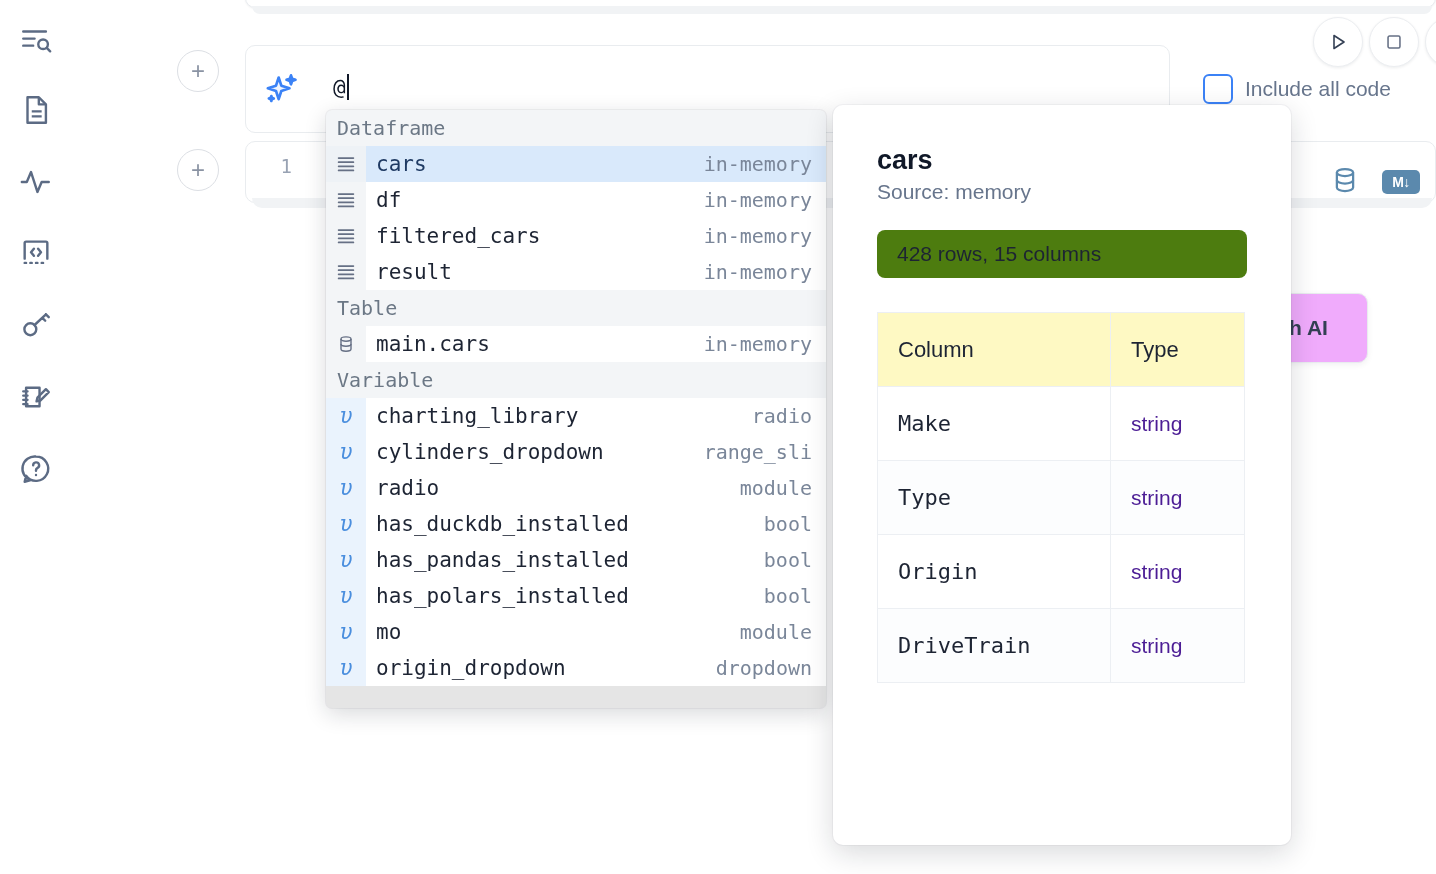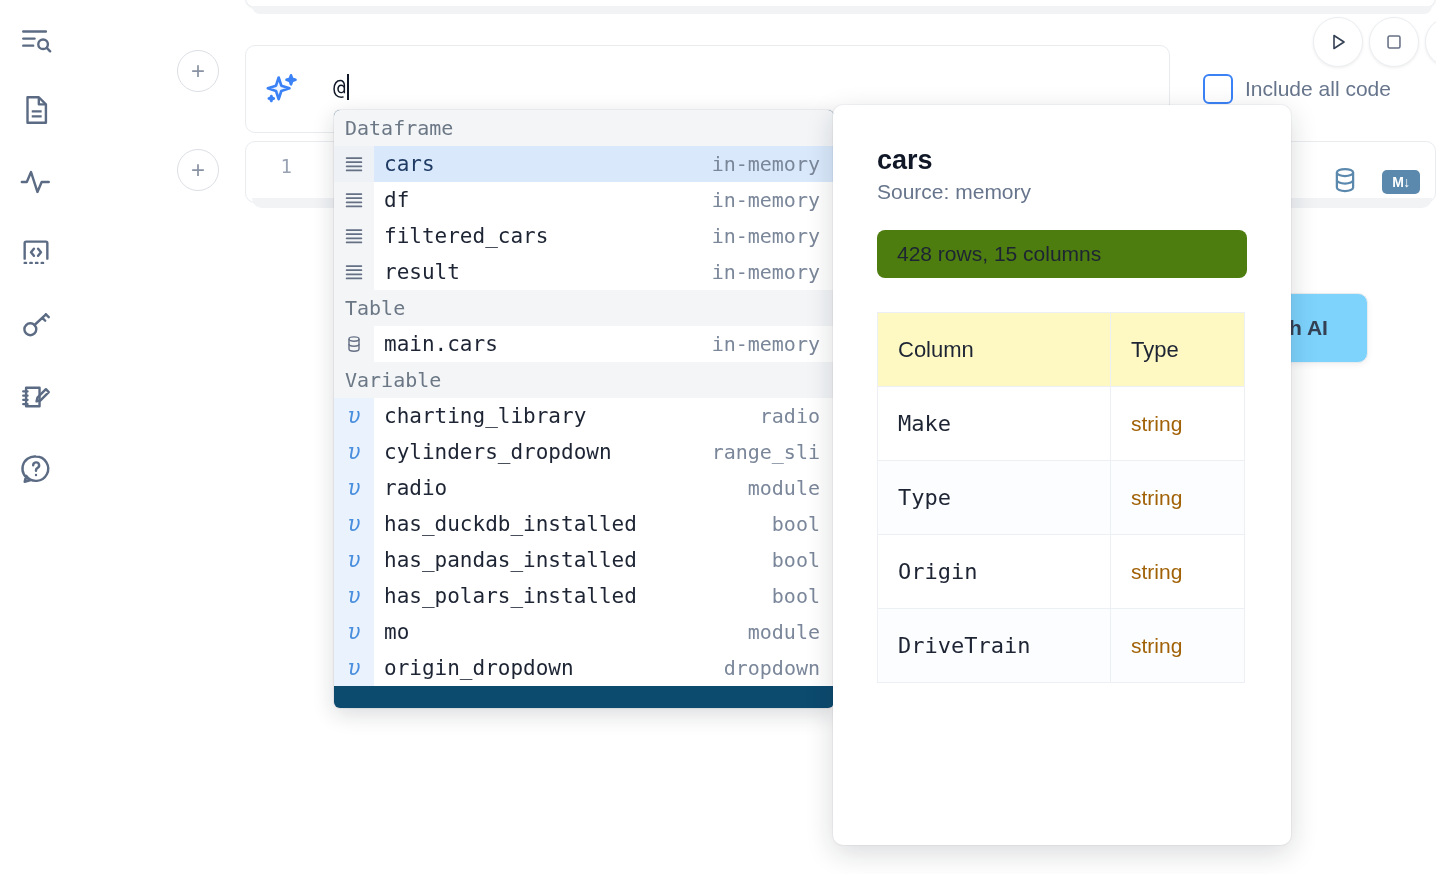--- a/index.html
+++ b/index.html
@@ -91,30 +91,30 @@
   .db-ico { color:#5b89ad; }
   .md-badge {
     width:38px; height:24px; border-radius:5px; background:#5b89ad; color:#fff;
     font-size:14px; font-weight:700; display:flex; align-items:center; justify-content:center;
     letter-spacing:-.5px;
   }
 
   
   .ai-card {
     position:absolute; left:1258px; top:293px; width:110px; height:70px;
-    background:#7dd3fc; border:1px solid #e9ecef; border-radius:10px;
+    background:#f0abfc; border:1px solid #e9ecef; border-radius:10px;
     box-shadow:0 2px 6px rgba(16,24,40,.06);
     display:flex; align-items:center; padding-left:30px;
     font-size:21px; font-weight:700; color:#344054;
   }
 
   
   .ac {
-    position:absolute; left:334px; top:110px; width:500px; height:598px;
-    background:#0c4a6e; border-radius:6px;
+    position:absolute; left:326px; top:110px; width:500px; height:598px;
+    background:#e5e5e5; border-radius:6px;
     box-shadow: 0 6px 22px rgba(16,24,40,.16), 0 0 0 1px rgba(16,24,40,.05);
     overflow:hidden;
     font-family:"DejaVu Sans Mono","Liberation Mono", monospace;
   }
   .ac-section {
     height:36px; line-height:36px; padding-left:11px;
     background:#f3f5f7; color:#6b7785; font-size:20px;
   }
   .ac-row {
     position:relative; height:36px; display:flex; align-items:center;
@@ -154,21 +154,21 @@
   .schema th, .schema td {
     text-align:left; border:1px solid #eceff3; padding:0 20px; height:74px;
     vertical-align:middle;
   }
   .schema th { background:#fef9c3; font-weight:400; font-size:22px; color:#1d2433; }
   .schema th:nth-child(1), .schema td:nth-child(1) { width:233px; }
   .schema td.col-name {
     font-family:"DejaVu Sans Mono","Liberation Mono", monospace;
     font-size:22px; color:#1d2433;
   }
-  .schema td.col-type { font-size:21px; color:#a16207; }
+  .schema td.col-type { font-size:21px; color:#4c1d95; }
   .schema tr:nth-child(even) td { background:#fcfdfe; }
 </style>
 </head>
 <body>
 
 <div id="root">
 
   <div class="rail">
     <div class="rail-btn" style="top:18px">
       <svg width="34" height="34" viewBox="0 0 24 24" fill="none" stroke="currentColor" stroke-width="1.7" stroke-linecap="round">

